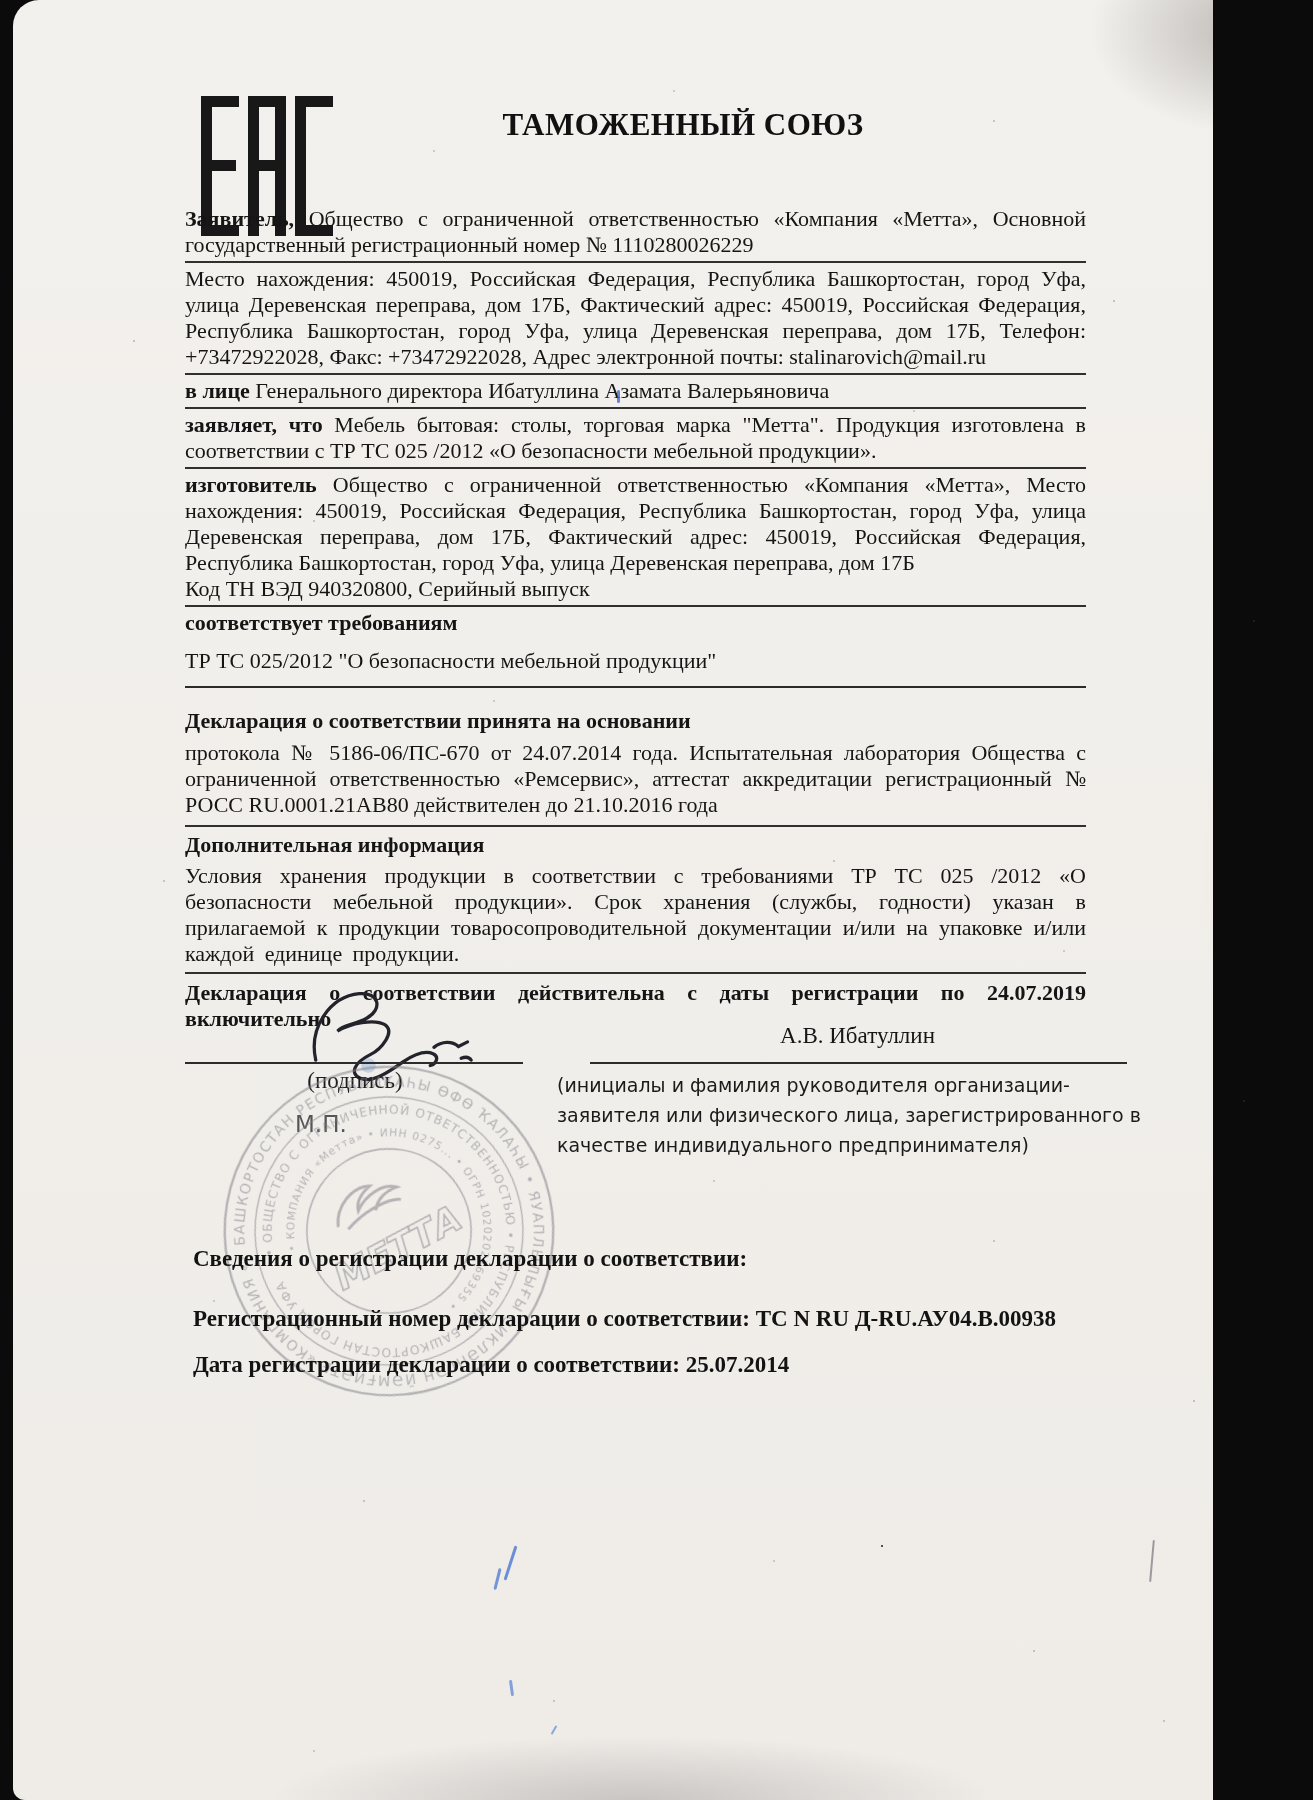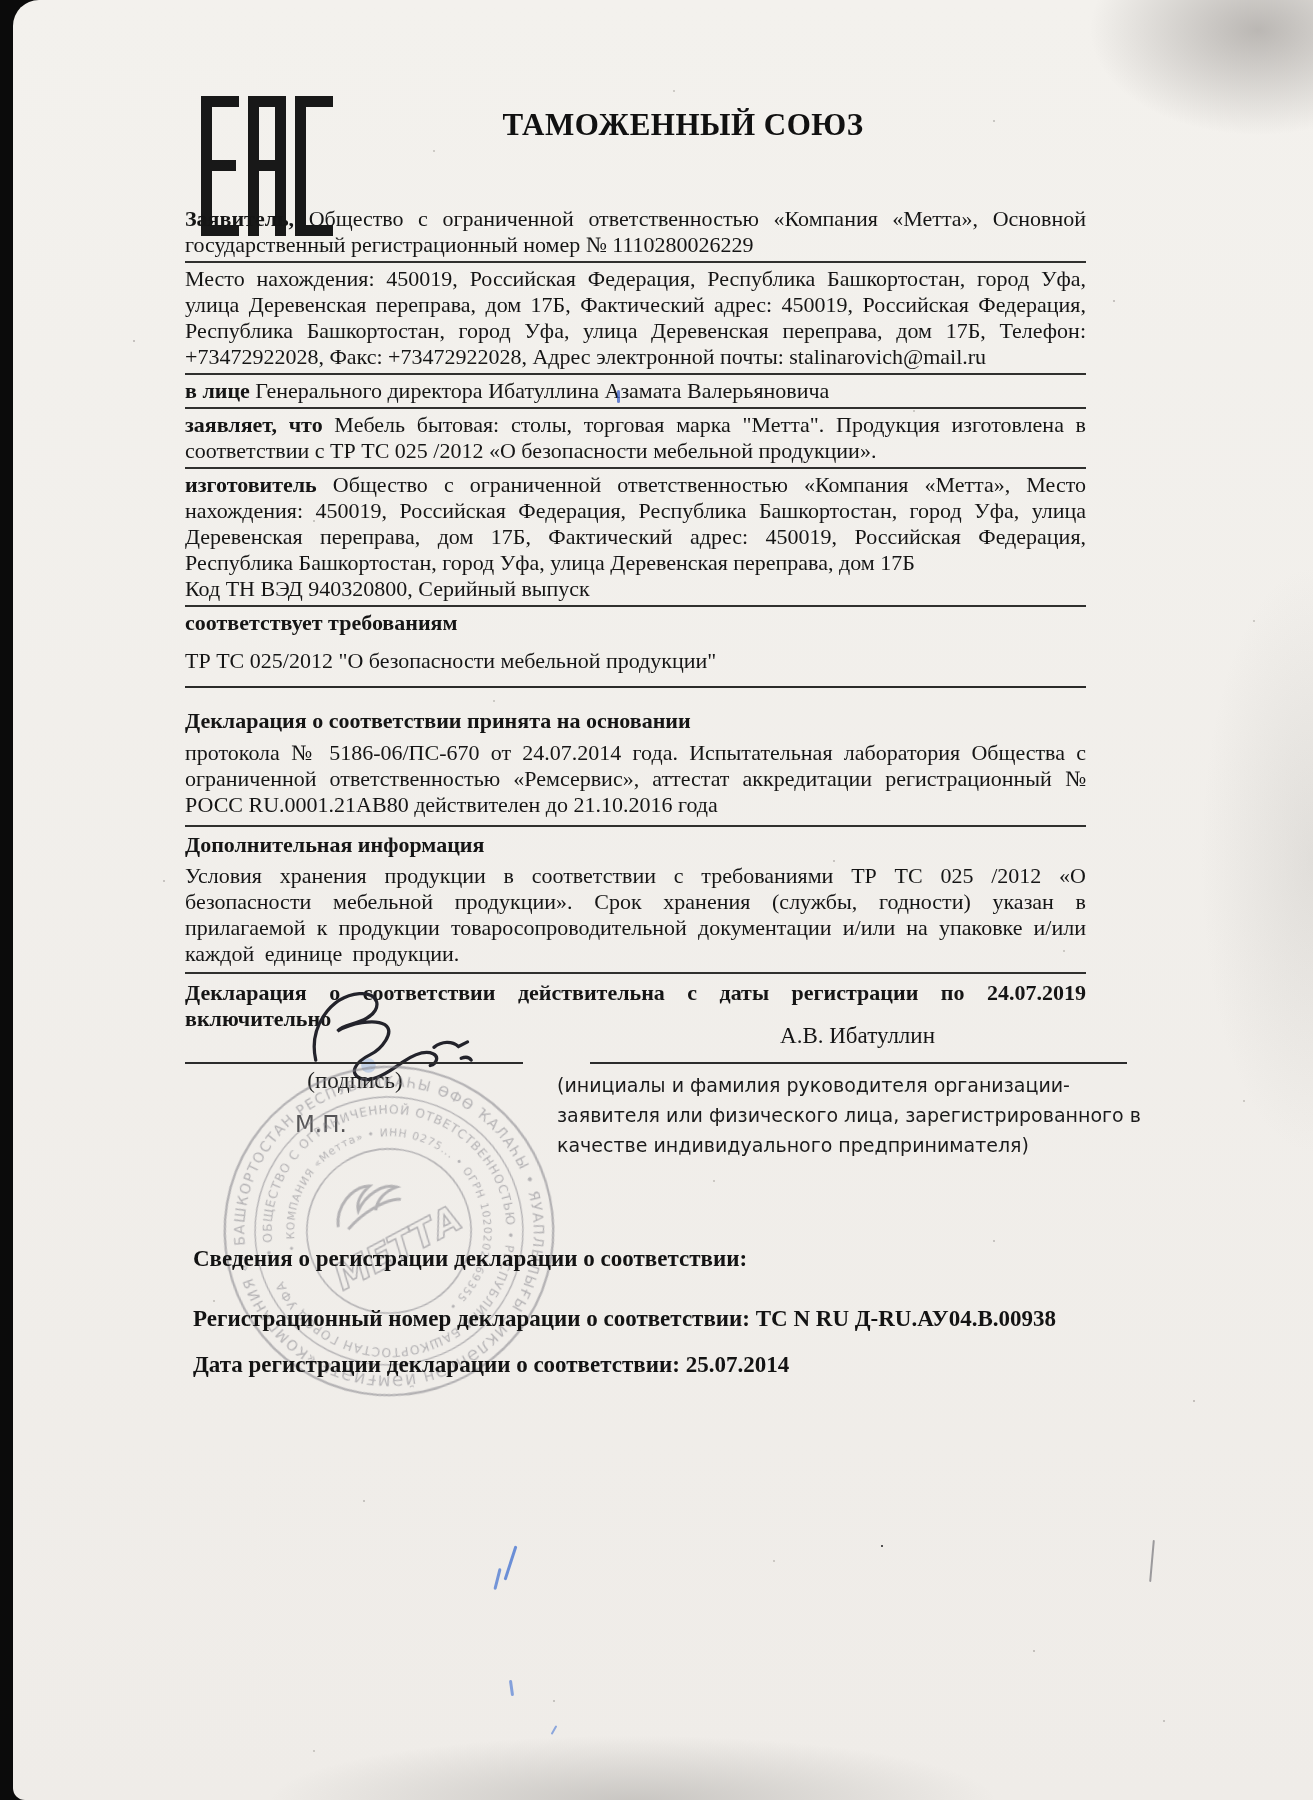--- a/index.html
+++ b/index.html
@@ -2,21 +2,21 @@
 <html><head>
 <meta charset="utf-8">
 <style>
   html,body{margin:0;padding:0;}
   body{
     width:1313px;height:1800px;position:relative;overflow:hidden;
     background:#0b0b0b;
     font-family:"Liberation Serif",serif;
   }
   .page{
-    position:absolute;left:13px;top:0;width:1300px;height:1800px;
+    position:absolute;left:13px;top:0;width:1200px;height:1800px;
     background:
       radial-gradient(240px 150px at 1245px 30px, rgba(118,113,110,.45), rgba(118,113,110,0) 70%),
       radial-gradient(520px 95px at 620px 1802px, rgba(110,108,105,.30), rgba(110,108,105,0) 70%),
       radial-gradient(160px 420px at 1300px 860px, rgba(150,147,143,.18), rgba(150,147,143,0) 70%),
       linear-gradient(#f3f1ed,#efece8);
     border-top-left-radius:26px;border-bottom-left-radius:12px;
     color:#161616;
   }
   .speckles{position:absolute;left:0;top:0;width:2px;height:2px;background:transparent;
     box-shadow:

